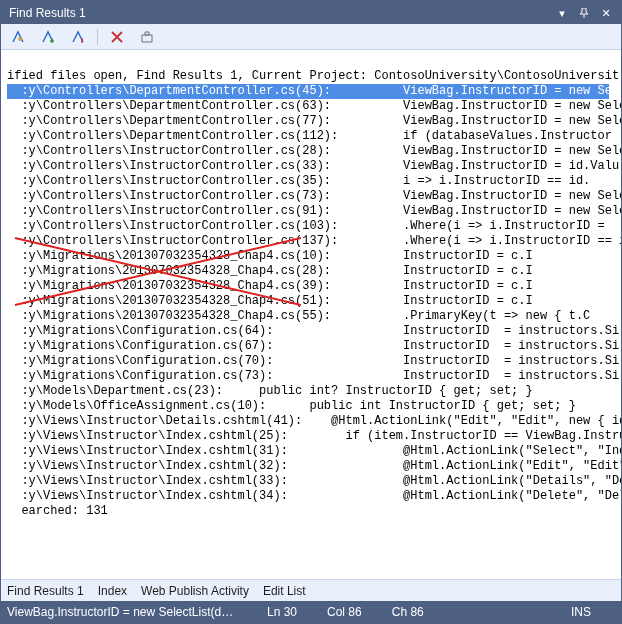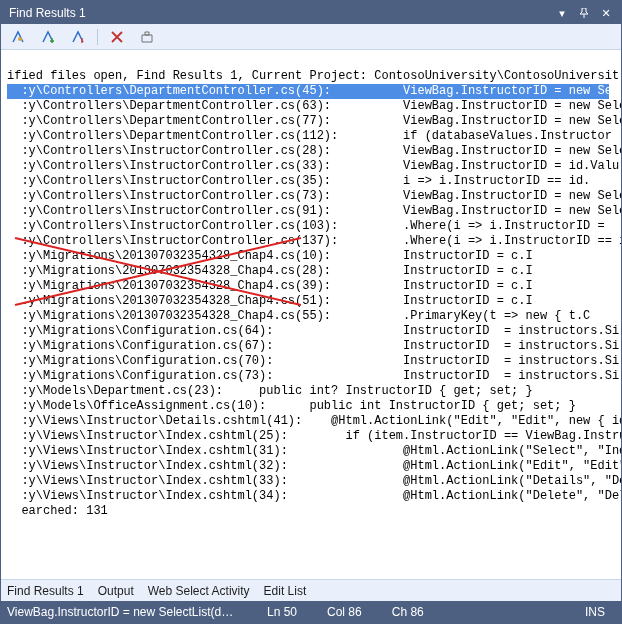--- a/index.html
+++ b/index.html
@@ -144,25 +144,25 @@
 </div>
 
 <div class="results" id="results">
 <div class="line">ified files open, Find Results 1, Current Project: ContosoUniversity\ContosoUniversit</div><div class="line selected">  :y\Controllers\DepartmentController.cs(45):          ViewBag.InstructorID = new Select</div><div class="line">  :y\Controllers\DepartmentController.cs(63):          ViewBag.InstructorID = new Select</div><div class="line">  :y\Controllers\DepartmentController.cs(77):          ViewBag.InstructorID = new Select</div><div class="line">  :y\Controllers\DepartmentController.cs(112):         if (databaseValues.Instructor</div><div class="line">  :y\Controllers\InstructorController.cs(28):          ViewBag.InstructorID = new Selec</div><div class="line">  :y\Controllers\InstructorController.cs(33):          ViewBag.InstructorID = id.Valu</div><div class="line">  :y\Controllers\InstructorController.cs(35):          i =&gt; i.InstructorID == id.</div><div class="line">  :y\Controllers\InstructorController.cs(73):          ViewBag.InstructorID = new Select</div><div class="line">  :y\Controllers\InstructorController.cs(91):          ViewBag.InstructorID = new Select</div><div class="line">  :y\Controllers\InstructorController.cs(103):         .Where(i =&gt; i.InstructorID =</div><div class="line">  :y\Controllers\InstructorController.cs(137):         .Where(i =&gt; i.InstructorID == id)</div><div class="line">  :y\Migrations\201307032354328_Chap4.cs(10):          InstructorID = c.I</div><div class="line">  :y\Migrations\201307032354328_Chap4.cs(28):          InstructorID = c.I</div><div class="line">  :y\Migrations\201307032354328_Chap4.cs(39):          InstructorID = c.I</div><div class="line">  :y\Migrations\201307032354328_Chap4.cs(51):          InstructorID = c.I</div><div class="line">  :y\Migrations\201307032354328_Chap4.cs(55):          .PrimaryKey(t =&gt; new { t.C</div><div class="line">  :y\Migrations\Configuration.cs(64):                  InstructorID  = instructors.Si</div><div class="line">  :y\Migrations\Configuration.cs(67):                  InstructorID  = instructors.Si</div><div class="line">  :y\Migrations\Configuration.cs(70):                  InstructorID  = instructors.Si</div><div class="line">  :y\Migrations\Configuration.cs(73):                  InstructorID  = instructors.Si</div><div class="line">  :y\Models\Department.cs(23):     public int? InstructorID { get; set; }</div><div class="line">  :y\Models\OfficeAssignment.cs(10):      public int InstructorID { get; set; }</div><div class="line">  :y\Views\Instructor\Details.cshtml(41):    @Html.ActionLink("Edit", "Edit", new { id=</div><div class="line">  :y\Views\Instructor\Index.cshtml(25):        if (item.InstructorID == ViewBag.Instruc</div><div class="line">  :y\Views\Instructor\Index.cshtml(31):                @Html.ActionLink("Select", "Inde</div><div class="line">  :y\Views\Instructor\Index.cshtml(32):                @Html.ActionLink("Edit", "Edit",</div><div class="line">  :y\Views\Instructor\Index.cshtml(33):                @Html.ActionLink("Details", "Det</div><div class="line">  :y\Views\Instructor\Index.cshtml(34):                @Html.ActionLink("Delete", "Dele</div><div class="line">  earched: 131</div><svg class="cross" width="300" height="259" style="left: 0px; top: 0px;">
       <line x1="14" y1="188" x2="300" y2="255" stroke="#d22" stroke-width="2"></line>
       <line x1="14" y1="255" x2="300" y2="188" stroke="#d22" stroke-width="2"></line>
     </svg></div>
 
 <div class="bottom-tabs">
   <span class="tab">Find Results 1</span>
-  <span class="tab">Output</span>
-  <span class="tab">Web Select Activity</span>
+  <span class="tab">Index</span>
+  <span class="tab">Web Publish Activity</span>
   <span class="tab">Edit List</span>
 </div>
 
 <div class="statusbar">
   <span class="cell" style="max-width:230px;overflow:hidden;text-overflow:ellipsis">ViewBag.InstructorID = new SelectList(db....</span>
-  <span class="cell">Ln 50</span>
+  <span class="cell">Ln 30</span>
   <span class="cell">Col 86</span>
   <span class="cell">Ch 86</span>
   <span class="spring"></span>
-  <span class="cell" style="margin-right:10px">INS</span>
+  <span class="cell" style="margin-right:24px">INS</span>
 </div>
 
 </body></html>

